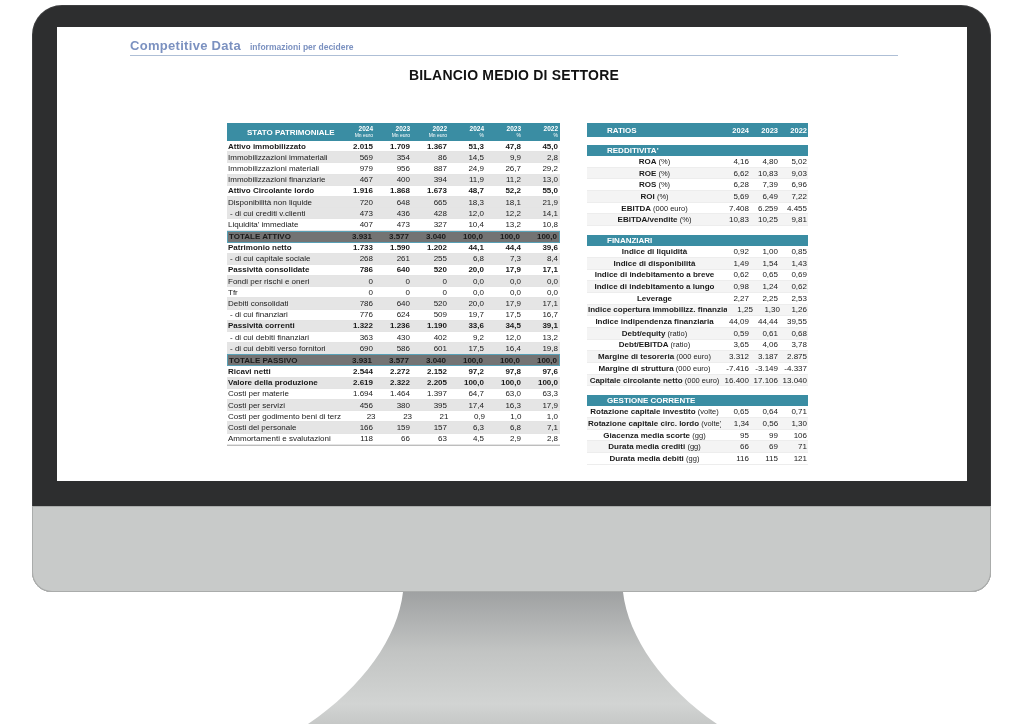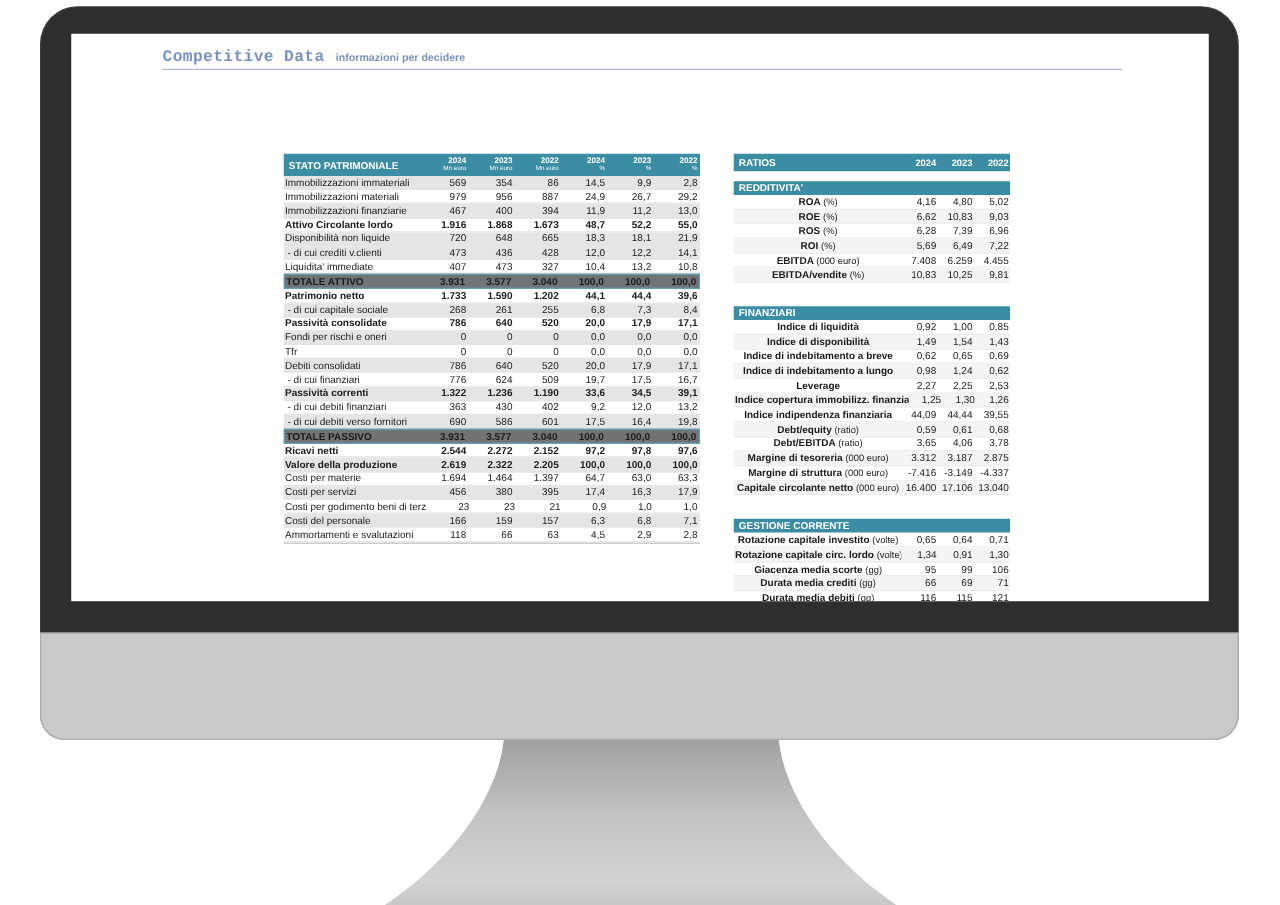--- a/index.html
+++ b/index.html
@@ -12,75 +12,76 @@
              box-shadow: inset 0 0 0 1px rgba(255,255,255,0.08); }
   .screen  { position:absolute; left:25px; top:22px; width:910px; height:454px;
              background:#ffffff; overflow:hidden; }
   .chin    { position:absolute; left:0; top:501px; width:959px; height:86px;
              background:#c8cac9; border-radius:0 0 20px 20px;
              box-shadow: inset 0 0 0 1px #aaacab; }
   .stand   { position:absolute; left:32px; top:592px; width:959px; height:132px; display:block; }
 
   
   .brand   { position:absolute; left:73px; top:9px; white-space:nowrap; }
-  .brand-name    { font-size:13px; font-weight:bold; color:#7b91c0; letter-spacing:0.3px;font-family:Liberation Mono, monospace; }
+  .brand-name    { font-size:13px; font-weight:bold; color:#7b91c0; letter-spacing:0.3px; }
   .brand-tagline { font-size:8.5px; font-weight:bold; color:#7b91c0; margin-left:9px; }
   .brand-rule { position:absolute; left:73px; top:28px; width:768px; height:1px; background:#aebfd6; }
   .title    { position:absolute; left:73px; top:40px; width:768px; text-align:center;
               font-size:14px; font-weight:bold; color:#121212; letter-spacing:0.2px; }
   .subtitle { position:absolute; left:180px; top:73px; font-size:9.5px; color:#212121; }
 
   
   .left-col  { position:absolute; left:170px; top:96px; width:333px; }
   .right-col { position:absolute; left:530px; top:96px; width:221px; }
 
   
   .bar { background:#3a8da3; color:#ffffff; display:flex; align-items:center; }
   .sp-bar { height:18px; }
   .ce-bar { height:11px; margin-top:10px; }
   .ratios-bar { height:14px; }
   .sec-bar { height:11px; }
-  .bar-title { flex:1 1 auto; font-size:8px; font-weight:bold; padding-left:4px; white-space:nowrap; }
+  .bar-title { flex:1 1 auto; font-size:8px; font-weight:bold; padding-left:20px; white-space:nowrap; }
   .colhead { width:37px; text-align:right; padding-right:2px; line-height:1.05; }
   .colhead .yr   { display:block; font-size:6.5px; font-weight:bold; }
   .colhead .unit { display:block; font-size:5px; }
   .ryr { width:29px; text-align:right; padding-right:1px; font-size:7.5px; font-weight:bold; }
 
   
   .t-row { display:flex; align-items:center; height:11.2px; font-size:8px; color:#1a1a1a;
            border-bottom:1px solid #e4e4e4; }
   .t-row .lbl { flex:1 1 auto; white-space:nowrap; overflow:hidden; padding-left:1px; }
   .t-row .val { width:37px; text-align:right; padding-right:2px; }
   .t-row.alt   { background:#e5e5e5; }
   .t-row.bold  { font-weight:bold; }
   .t-row.sub .lbl { padding-left:3px; }
   .t-row.total { border:1px solid #58a0b6; font-weight:bold; background:#737373; height:12px; }
   .ce-rows { border-bottom:1px solid #bdbdbd; }
 
   
-  .section { margin-top:19px; }
+  .section { margin-top:9px; }
   .section.first { margin-top:8px; }
   .r-row { display:flex; align-items:center; height:11.7px; font-size:8px; color:#1a1a1a;
            border-bottom:1px solid #ededed; }
   .r-row.alt { background:#f4f4f4; }
   .r-row .lbl { flex:1 1 auto; white-space:nowrap; overflow:hidden; padding-left:1px; font-weight:bold;text-align:center; }
   .r-row .lbl .sfx { font-weight:normal; font-size:7.5px; }
   .r-row .val { width:29px; text-align:right; padding-right:1px; }
 </style>
 </head>
 <body>
 
 <div class="monitor">
   <div class="screen">
 
     <div class="brand">
       <span class="brand-name">Competitive Data</span><span class="brand-tagline">informazioni per decidere</span>
     </div>
     <div class="brand-rule"></div>
 
+    <div class="title">BILANCIO MEDIO DI SETTORE</div>
 
     <div class="left-col">
       <div class="bar sp-bar">
         <span class="bar-title">STATO PATRIMONIALE</span>
         <span id="sp-cols" style="display:flex;">
             <span class="colhead">
               <span class="yr">2024</span>
               <span class="unit">Mn euro</span>
             </span>
             <span class="colhead">
@@ -99,20 +100,29 @@
               <span class="yr">2023</span>
               <span class="unit">%</span>
             </span>
             <span class="colhead">
               <span class="yr">2022</span>
               <span class="unit">%</span>
             </span>
           </span>
       </div>
       <div id="sp-rows">
+          <div class="t-row bold">
+            <span class="lbl">Attivo immobilizzato</span>
+            <span class="val">2.015</span>
+            <span class="val">1.709</span>
+            <span class="val">1.367</span>
+            <span class="val">51,3</span>
+            <span class="val">47,8</span>
+            <span class="val">45,0</span>
+          </div>
           <div class="t-row alt">
             <span class="lbl">Immobilizzazioni immateriali</span>
             <span class="val">569</span>
             <span class="val">354</span>
             <span class="val">86</span>
             <span class="val">14,5</span>
             <span class="val">9,9</span>
             <span class="val">2,8</span>
           </div>
           <div class="t-row">
@@ -480,21 +490,21 @@
             </div>
             <div class="r-row">
               <span class="lbl">Rotazione capitale investito <span class="sfx">(volte)</span></span>
               <span class="val">0,65</span>
               <span class="val">0,64</span>
               <span class="val">0,71</span>
             </div>
             <div class="r-row alt">
               <span class="lbl">Rotazione capitale circ. lordo <span class="sfx">(volte)</span></span>
               <span class="val">1,34</span>
-              <span class="val">0,91</span>
+              <span class="val">0,56</span>
               <span class="val">1,30</span>
             </div>
             <div class="r-row">
               <span class="lbl">Giacenza media scorte <span class="sfx">(gg)</span></span>
               <span class="val">95</span>
               <span class="val">99</span>
               <span class="val">106</span>
             </div>
             <div class="r-row alt">
               <span class="lbl">Durata media crediti <span class="sfx">(gg)</span></span>

